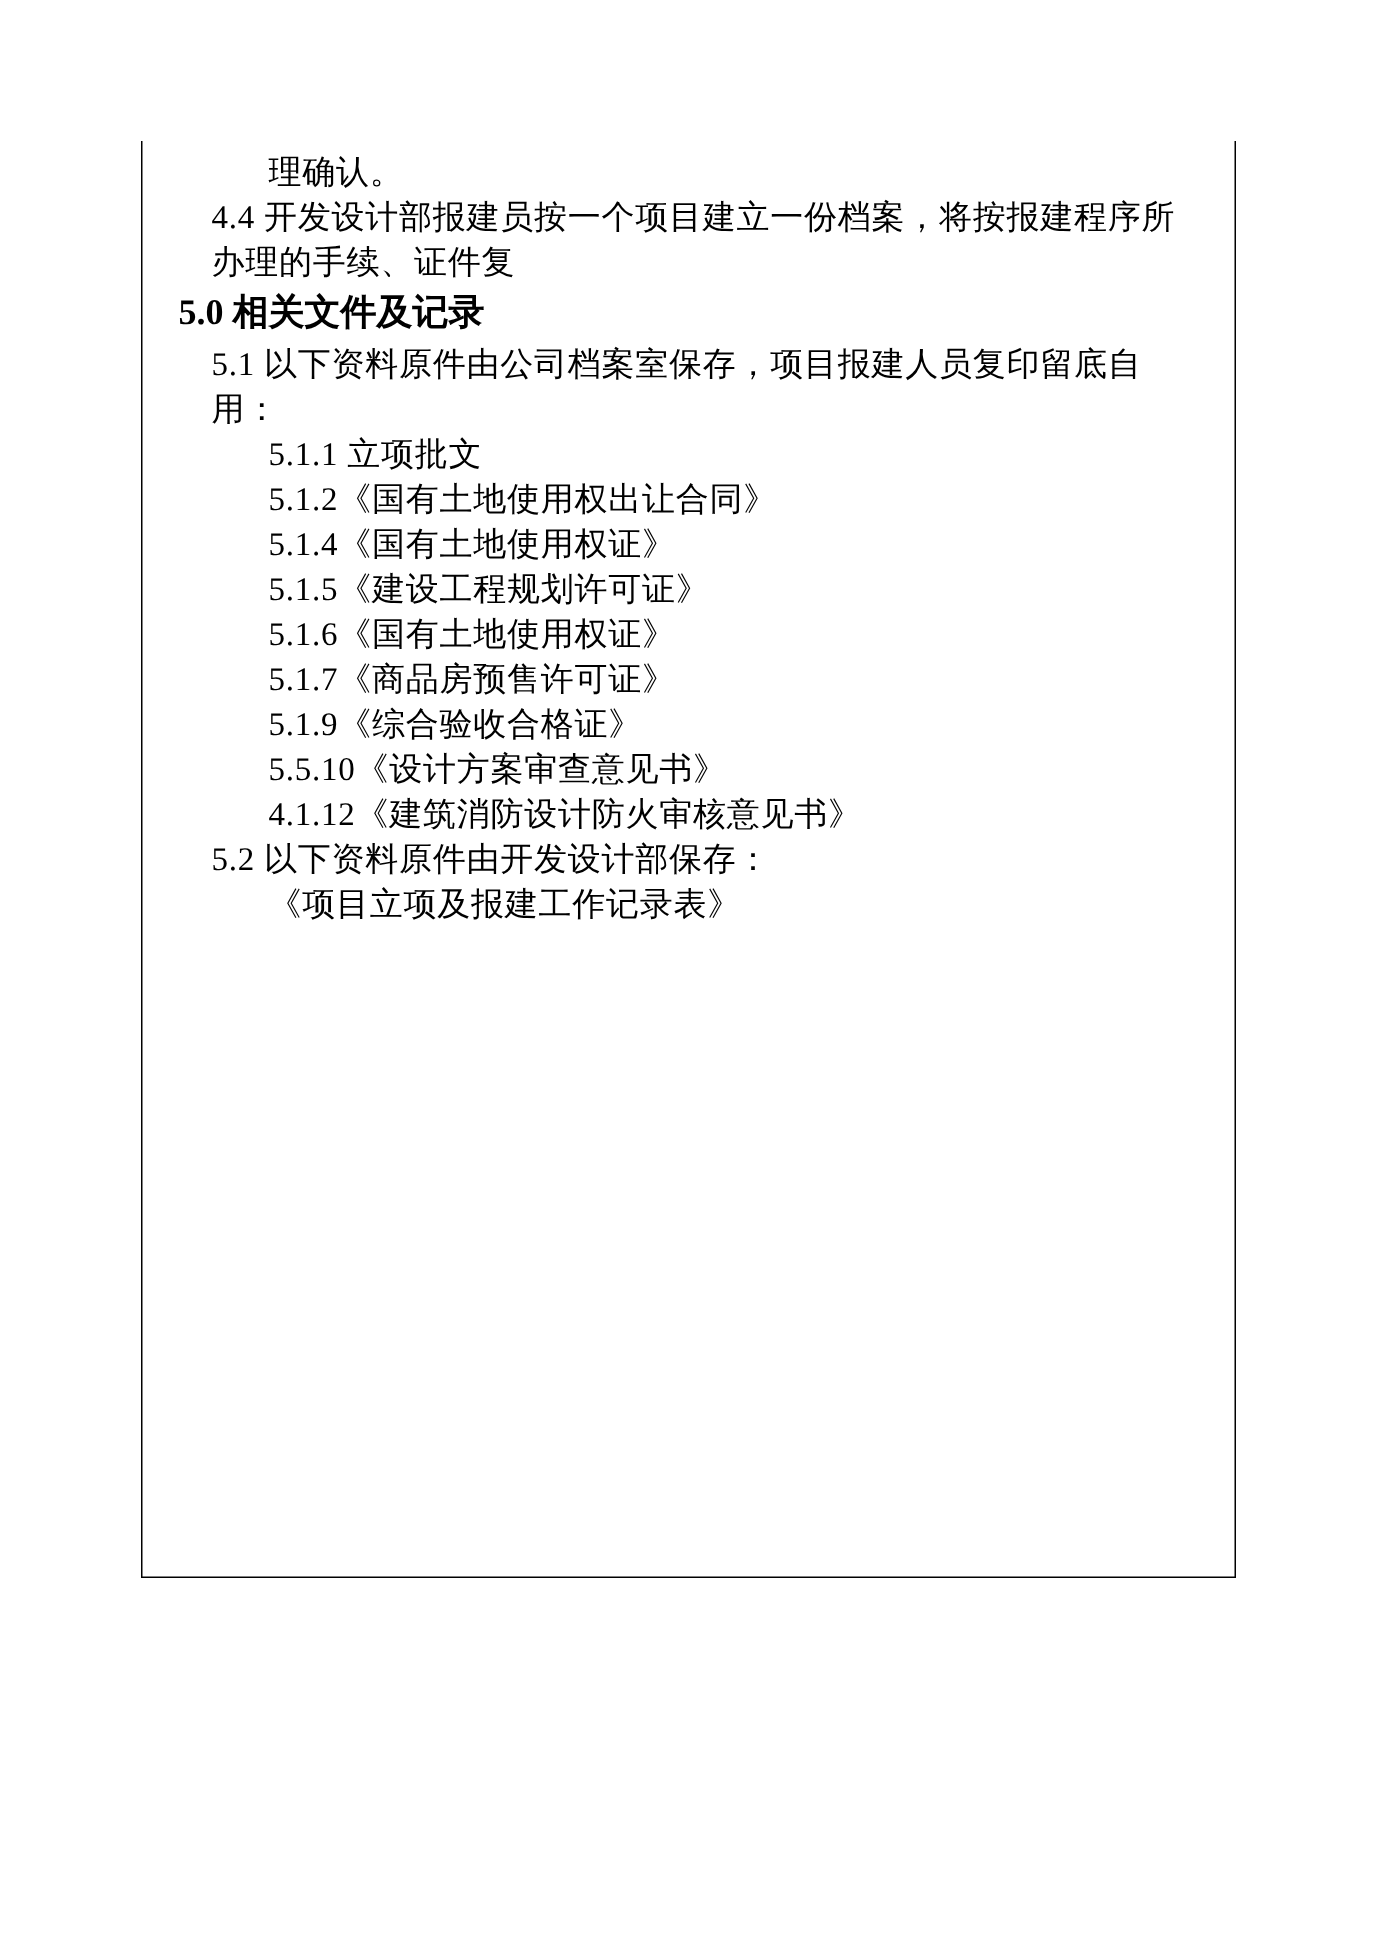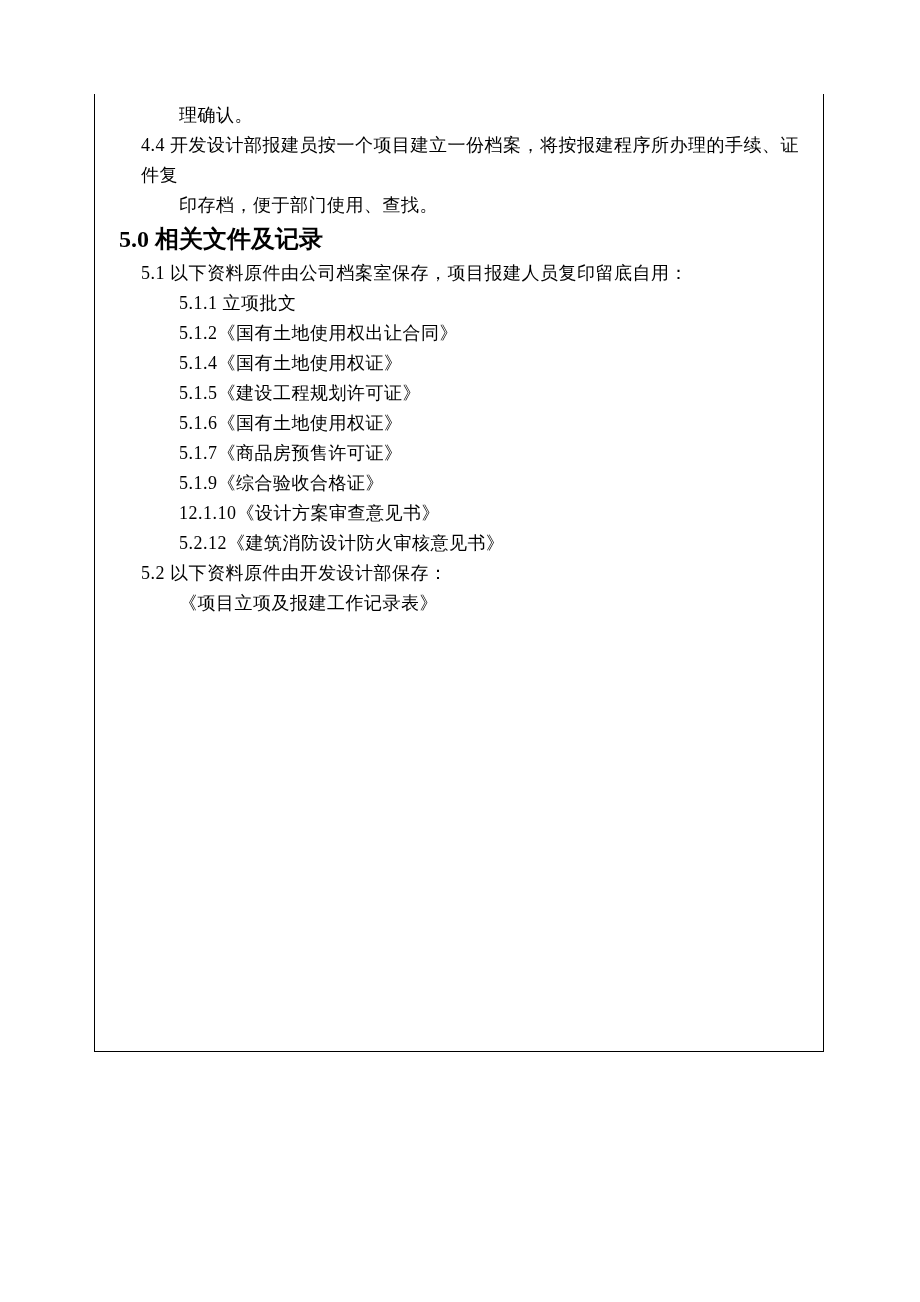--- a/index.html
+++ b/index.html
@@ -15,21 +15,21 @@
     left:94px;
     top:94px;
     width:730px;
     height:958px;
     border:1.5px solid #000;
     border-top:none;
     box-sizing:border-box;
     padding:6px 18px 0 24px;
   }
   .line{
-    font-size:18px;
+    font-size:22px;
     line-height:30px;
     letter-spacing:0.5px;
   }
   .indent-cont{padding-left:60px;}
   .item-4-4{padding-left:22px;}
   .item-4-4-wrap{padding-left:60px;}
   .heading{
     font-size:24px;
     font-weight:bold;
     line-height:34px;
@@ -42,32 +42,31 @@
   .item-5-2-wrap{padding-left:60px;}
 </style>
 </head>
 <body>
 
 <div class="page-frame">
 
   <div class="line indent-cont">理确认。</div>
 
   <div class="line item-4-4">4.4 开发设计部报建员按一个项目建立一份档案，将按报建程序所办理的手续、证件复</div>
-  <div class="line item-4-4-wrap">印存档，便于部门使用、查找。</div>
 
   <div class="heading">5.0 相关文件及记录</div>
 
   <div class="line item-5-1">5.1 以下资料原件由公司档案室保存，项目报建人员复印留底自用：</div>
 
   <div class="line sub">5.1.1 立项批文</div>
   <div class="line sub">5.1.2《国有土地使用权出让合同》</div>
   <div class="line sub">5.1.4《国有土地使用权证》</div>
   <div class="line sub">5.1.5《建设工程规划许可证》</div>
   <div class="line sub">5.1.6《国有土地使用权证》</div>
   <div class="line sub">5.1.7《商品房预售许可证》</div>
   <div class="line sub">5.1.9《综合验收合格证》</div>
-  <div class="line sub">12.1.10《设计方案审查意见书》</div>
-  <div class="line sub">5.2.12《建筑消防设计防火审核意见书》</div>
+  <div class="line sub">5.5.10《设计方案审查意见书》</div>
+  <div class="line sub">4.1.12《建筑消防设计防火审核意见书》</div>
 
   <div class="line item-5-2">5.2 以下资料原件由开发设计部保存：</div>
   <div class="line item-5-2-wrap">《项目立项及报建工作记录表》</div>
 
 </div>
 
 </body></html>

